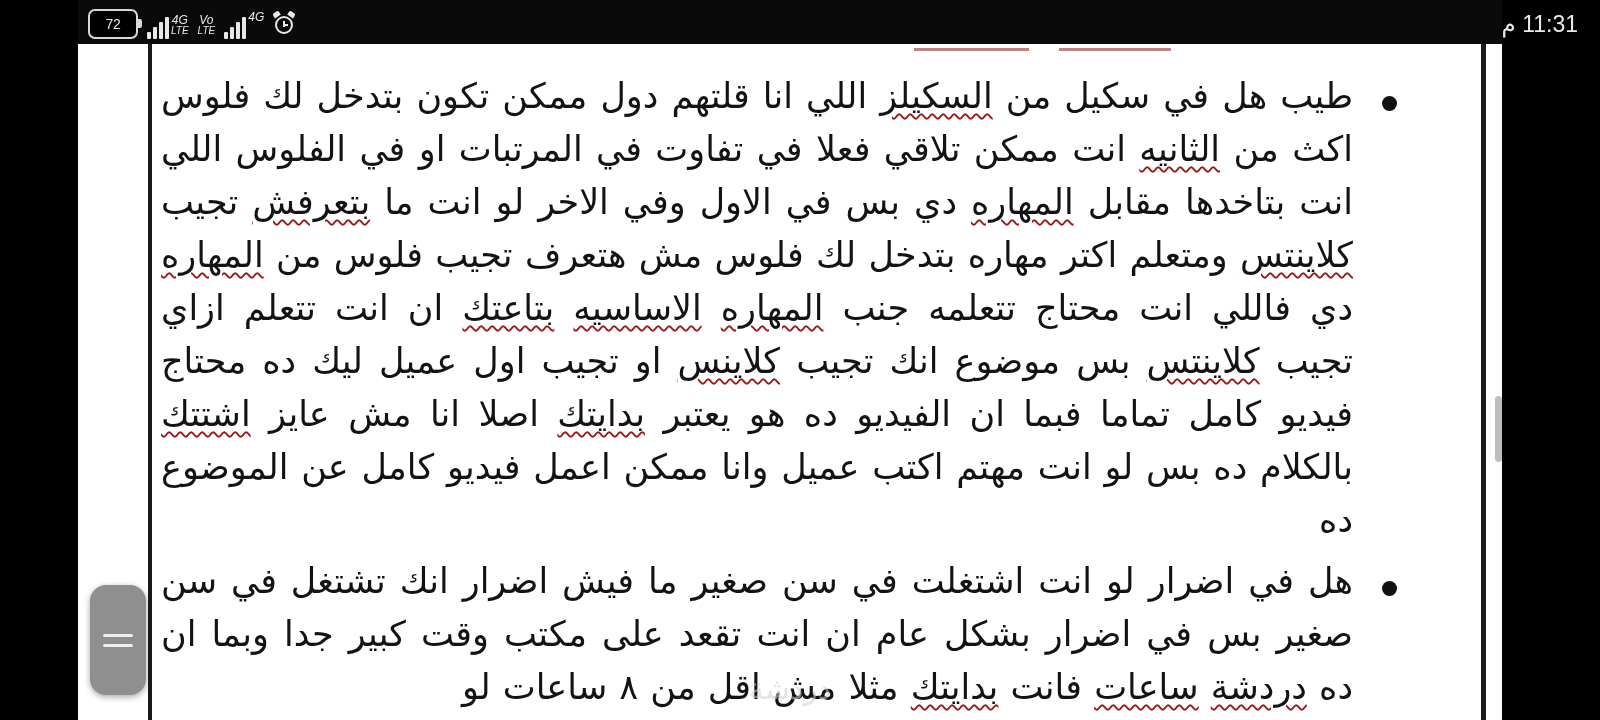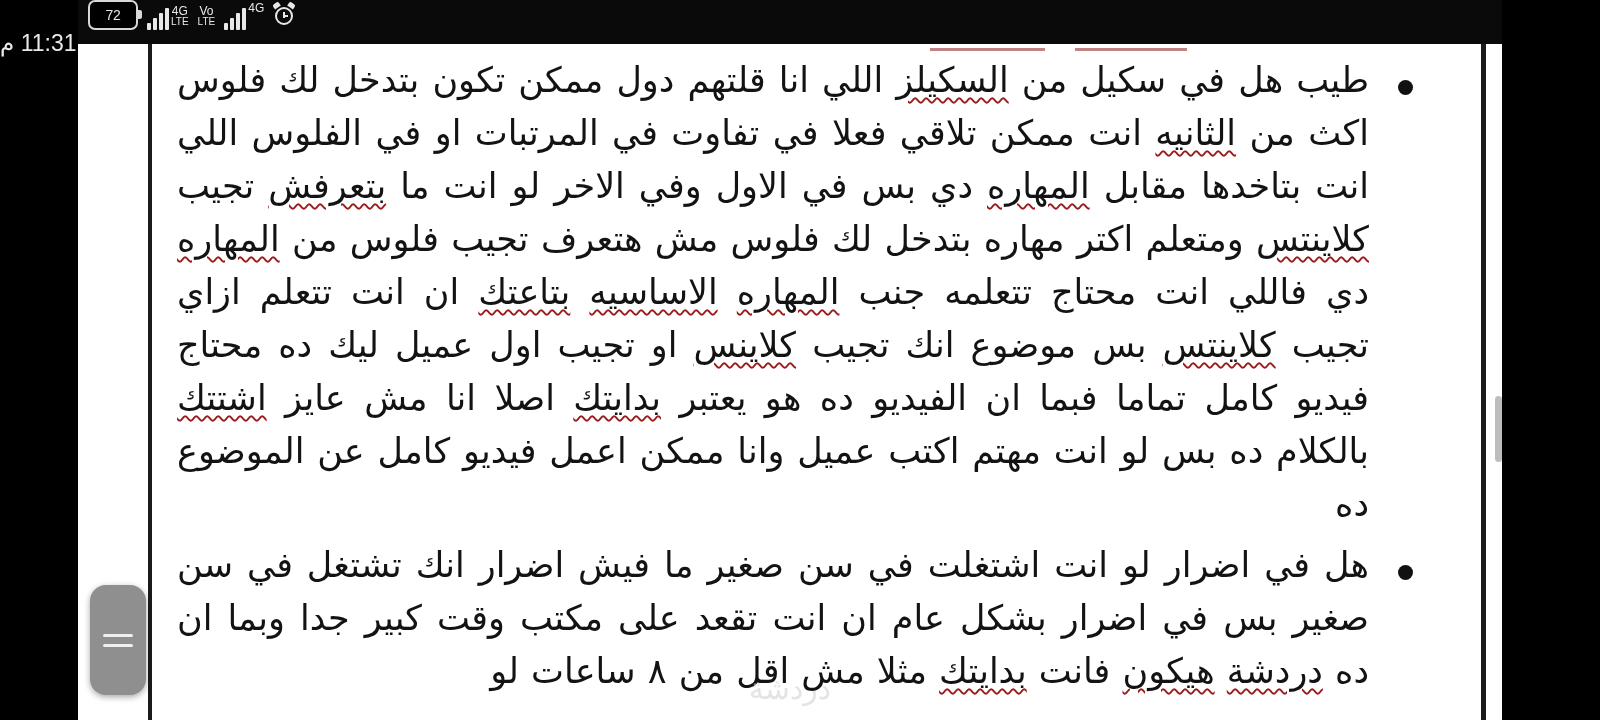--- a/index.html
+++ b/index.html
@@ -28,21 +28,20 @@
     top: 0;
     left: 0;
     width: 1600px;
     height: 48px;
     display: flex;
     align-items: flex-start;
     justify-content: space-between;
     direction: ltr;
     z-index: 40;
     pointer-events: none;
-    flex-direction: column;
   }
   .status-left {
     display: flex;
     align-items: center;
     gap: 9px;
     margin-left: 88px;
     height: 48px;
   }
   .status-right {
     display: flex;
@@ -89,20 +88,21 @@
   }
   .sig-label {
     display: flex;
     flex-direction: column;
     justify-content: center;
     align-items: center;
     color: #e8e8e8;
     font-family: "Liberation Sans", sans-serif;
     line-height: 1;
     height: 28px;
+    font-style: italic;
   }
   .sig-label .l1 { font-size: 12px; }
   .sig-label .l2 { font-size: 10px; }
   .sig-label.single { justify-content: flex-start; padding-top: 2px; }
   .bars {
     display: flex;
     align-items: flex-end;
     gap: 2px;
     height: 24px;
   }
@@ -191,27 +191,27 @@
     top: 0;
     left: 0;
     width: 1424px;
     height: 44px;
     background: #0a0a0a;
   }
 
   .content {
     position: absolute;
     top: 44px;
-    left: 99px;
+    left: 83px;
     width: 1240px;
     height: 676px;
     direction: rtl;
     text-align: right;
     box-sizing: border-box;
-    padding-top: 10px;
+    padding-top: 26px;
   }
 
   
   .cutoff {
     position: absolute;
     top: -2px;
     right: 0;
     width: 1240px;
     height: 14px;
     overflow: hidden;
@@ -346,21 +346,21 @@
       <div class="cutoff">
         <div class="sq a"></div>
         <div class="sq b"></div>
       </div>
 
       <ul class="doc-list">
         <li>
           <div class="para">طيب هل في سكيل من <span class="sq-underline">السكيلز</span> اللي انا قلتهم دول ممكن تكون بتدخل لك فلوس اكث من <span class="sq-underline">الثانيه</span> انت ممكن تلاقي فعلا في تفاوت في المرتبات او في الفلوس اللي انت بتاخدها مقابل <span class="sq-underline">المهاره</span> دي بس في الاول وفي الاخر لو انت ما <span class="sq-underline">بتعرفش</span> تجيب <span class="sq-underline">كلاينتس</span> ومتعلم اكتر مهاره بتدخل لك فلوس مش هتعرف تجيب فلوس من <span class="sq-underline">المهاره</span> دي فاللي انت محتاج تتعلمه جنب <span class="sq-underline">المهاره</span> <span class="sq-underline">الاساسيه</span> <span class="sq-underline">بتاعتك</span> ان انت تتعلم ازاي تجيب <span class="sq-underline">كلاينتس</span> بس موضوع انك تجيب <span class="sq-underline">كلاينس</span> او تجيب اول عميل ليك ده محتاج فيديو كامل تماما فبما ان الفيديو ده هو يعتبر <span class="sq-underline">بدايتك</span> اصلا انا مش عايز <span class="sq-underline">اشتتك</span> بالكلام ده بس لو انت مهتم اكتب عميل وانا ممكن اعمل فيديو كامل عن الموضوع ده</div>
         </li>
         <li>
-          <div class="para">هل في اضرار لو انت اشتغلت في سن صغير ما فيش اضرار انك تشتغل في سن صغير بس في اضرار بشكل عام ان انت تقعد على مكتب وقت كبير جدا وبما ان ده <span class="sq-underline">دردشة</span> <span class="sq-underline">هيكون</span> فانت <span class="sq-underline">بدايتك</span> مثلا مش اقل من ٨ ساعات لو</div>
+          <div class="para">هل في اضرار لو انت اشتغلت في سن صغير ما فيش اضرار انك تشتغل في سن صغير بس في اضرار بشكل عام ان انت تقعد على مكتب وقت كبير جدا وبما ان ده <span class="sq-underline">دردشة</span> <span class="sq-underline">ساعات</span> فانت <span class="sq-underline">بدايتك</span> مثلا مش اقل من ٨ ساعات لو</div>
         </li>
       </ul>
 
     </div>
 
     <div class="watermark">دردشة</div>
 
     <div class="scroll-thumb"></div>
   </div>
 

